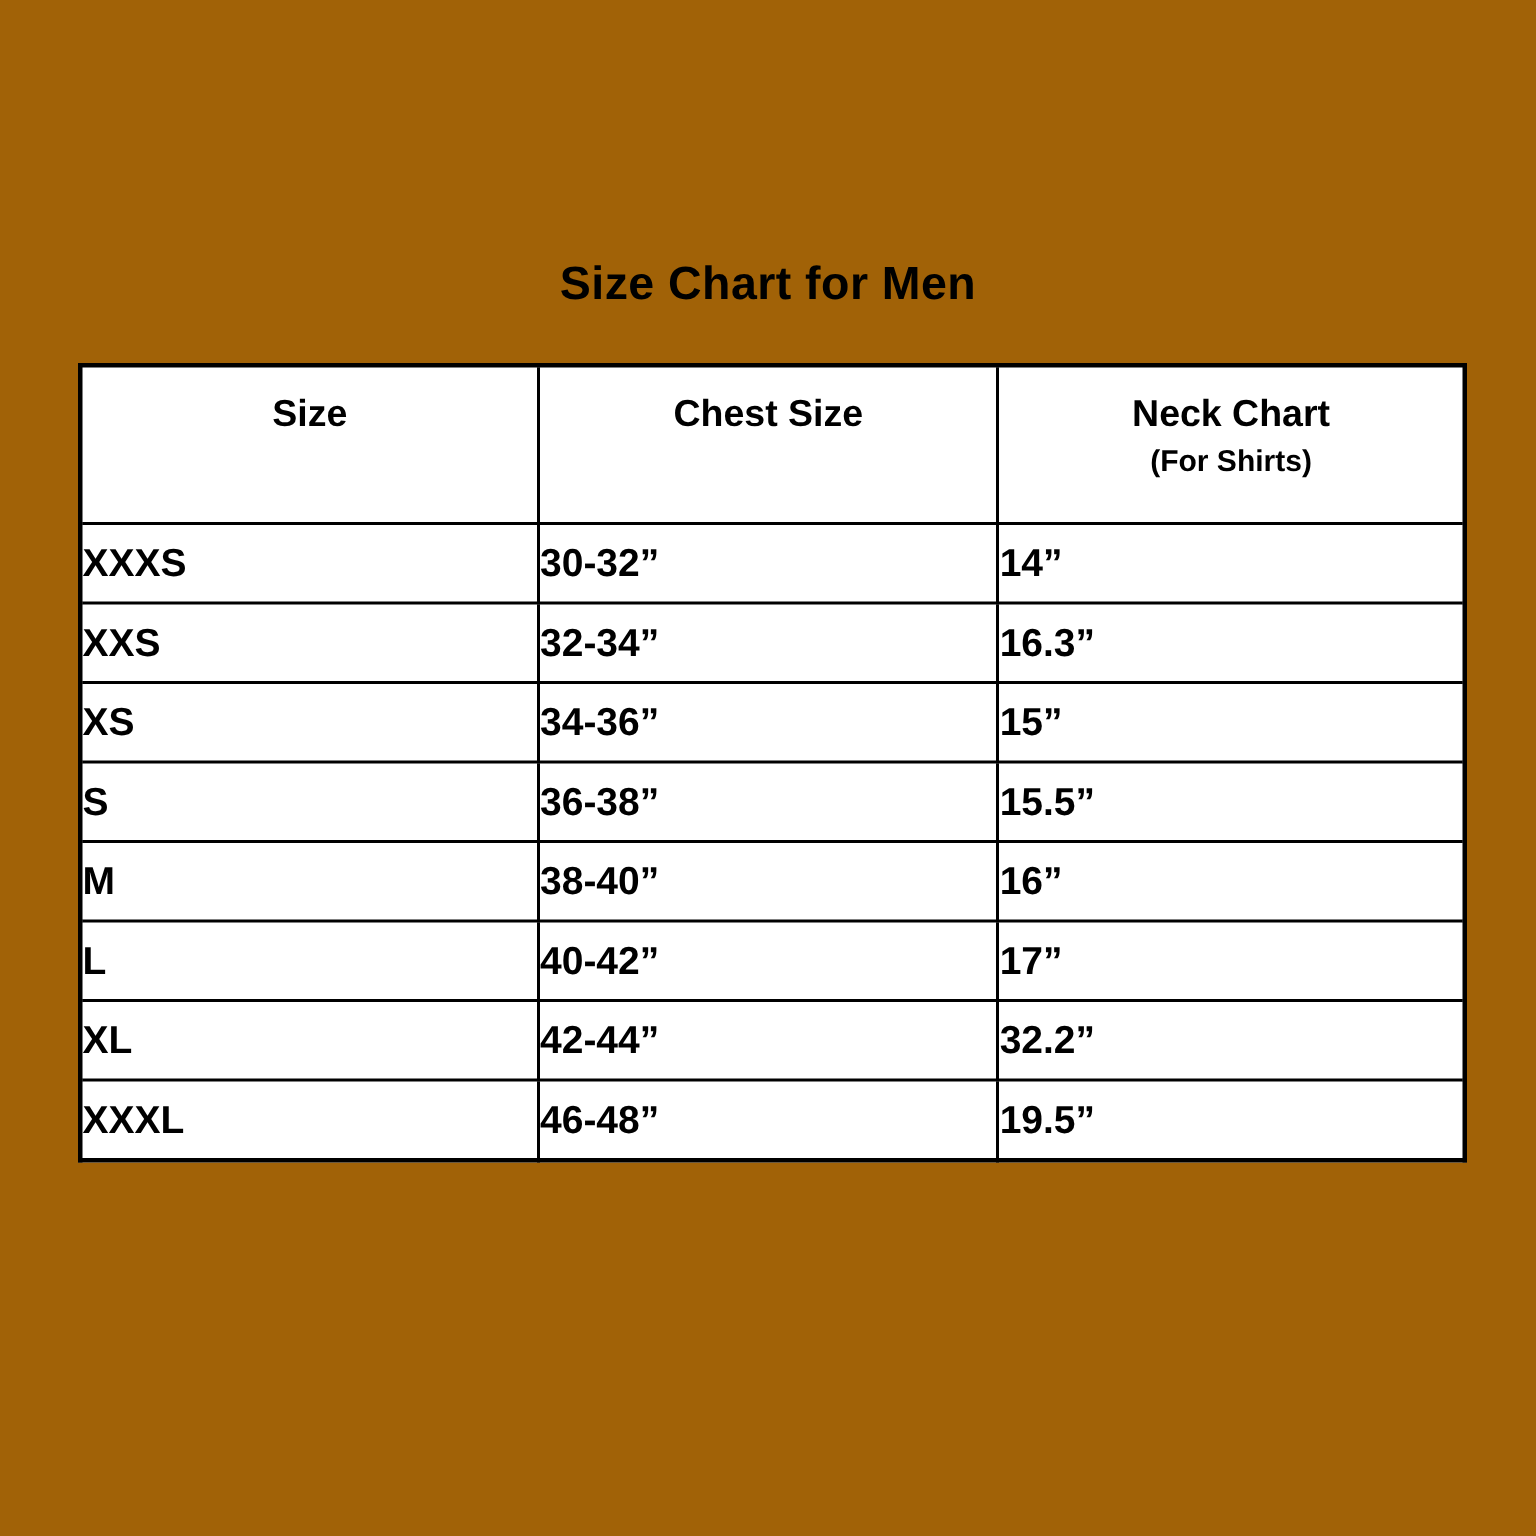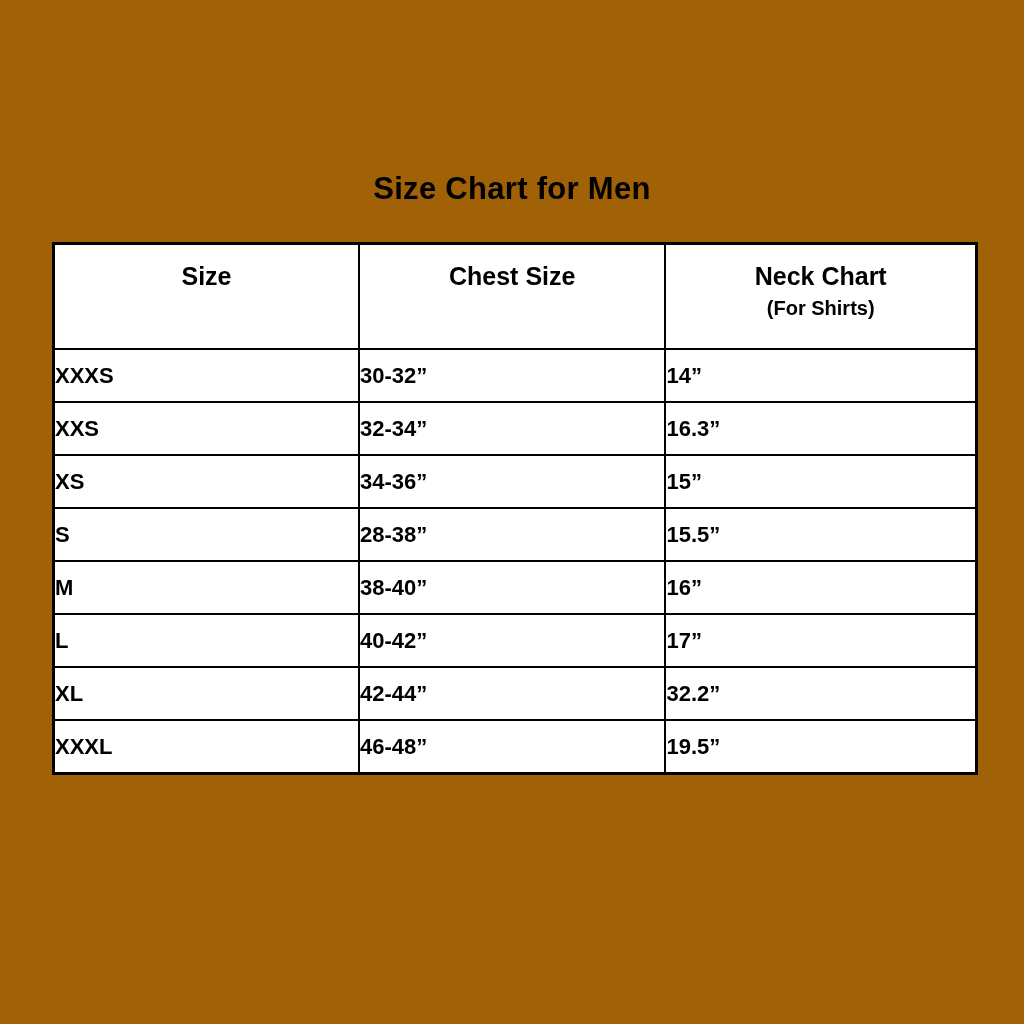--- a/index.html
+++ b/index.html
@@ -48,21 +48,21 @@
     padding-top: 15px;
   }
   .size-chart th .sub {
     display: block;
     font-size: 20px;
     line-height: 32px;
     font-weight: bold;
   }
   .size-chart td {
     height: 51px;
-    font-size: 22px;
+    font-size: 26px;
     vertical-align: middle;
     margin-top: 29px;
   }
 </style>
 </head>
 <body>
 
 <div class="canvas">
 
   <div class="title">Size Chart for Men</div>
@@ -94,21 +94,21 @@
         <td>32-34”</td>
         <td>16.3”</td>
       </tr>
       <tr>
         <td>XS</td>
         <td>34-36”</td>
         <td>15”</td>
       </tr>
       <tr>
         <td>S</td>
-        <td>28-38”</td>
+        <td>36-38”</td>
         <td>15.5”</td>
       </tr>
       <tr>
         <td>M</td>
         <td>38-40”</td>
         <td>16”</td>
       </tr>
       <tr>
         <td>L</td>
         <td>40-42”</td>

